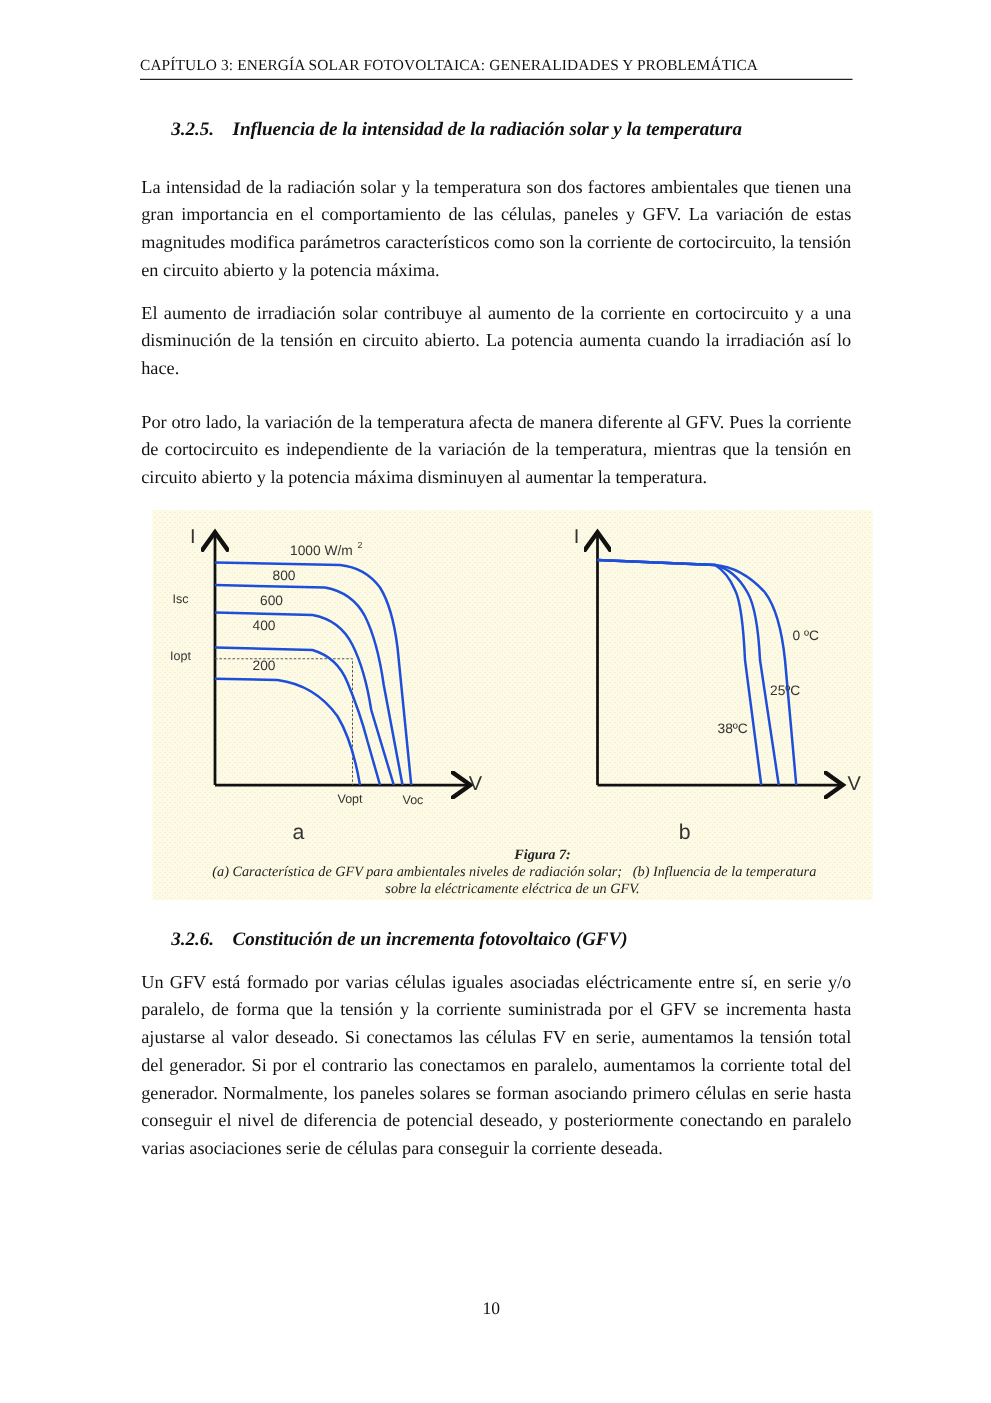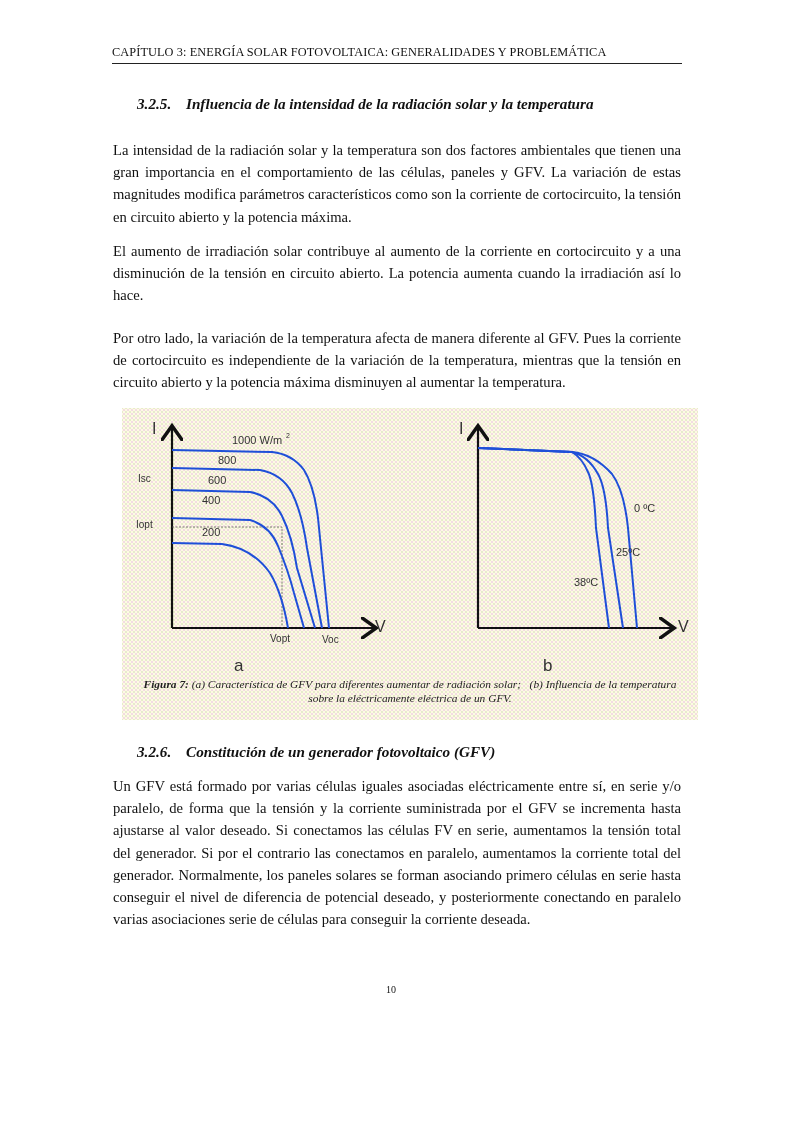--- a/index.html
+++ b/index.html
@@ -16,22 +16,22 @@
          line-height: 22.2px; text-align: justify; text-align-last: left; margin: 0; }
   .figure-box { position: absolute; left: 122px; top: 408px; width: 576px; height: 312px;
          background-color: #fdfbe3;
          background-image: radial-gradient(#f2d9e3 0.7px, transparent 0.8px),
                            radial-gradient(#e6e8cc 0.7px, transparent 0.8px);
          background-size: 4px 4px, 4px 4px; background-position: 0 0, 2px 2px; }
   .figure-box svg { position: absolute; left: 0; top: 0; }
   .chart-label { font-family: "Liberation Sans", "DejaVu Sans", sans-serif; fill: #333; }
   .caption { position: absolute; left: 0; top: 270px; width: 576px; text-align: center;
          font-style: italic; font-size: 11.4px; line-height: 13.5px; color: #222; }
-  .caption b { font-weight: bold; }
-  .page-number { position: absolute; left: 386px; top: 984px; font-size: 10px; }
+  .caption b { font-weight: bold; padding-left: 48px; }
+  .page-number { position: absolute; left: 386px; top: 1040px; font-size: 14px; }
 </style>
 </head>
 <body>
 
 <div class="running-header">CAPÍTULO 3: ENERGÍA SOLAR FOTOVOLTAICA: GENERALIDADES Y PROBLEMÁTICA</div>
 <div class="header-rule"></div>
 
 <div class="heading" style="top:95px;">
   <span class="num">3.2.5.</span><span>Influencia de la intensidad de la radiación solar y la temperatura</span>
 </div>
@@ -87,24 +87,24 @@
       <text class="chart-label" x="337" y="26" font-size="16">I</text>
       <text class="chart-label" x="556" y="224" font-size="16">V</text>
       <text class="chart-label" x="512" y="104" font-size="11">0 ºC</text>
       <text class="chart-label" x="494" y="148" font-size="11">25ºC</text>
       <text class="chart-label" x="452" y="178" font-size="11">38ºC</text>
       <text class="chart-label" x="421" y="263" font-size="17">b</text>
     </g>
   </svg>
 
   <div class="caption">
-    <span><b>Figura 7:</b><span style="white-space:pre;"> (a) Característica de GFV para diferentes aumentar de radiación solar;   (b) Influencia de la temperatura</span></span><br>
+    <span><b>Figura 7:</b><span style="white-space:pre;"> (a) Característica de GFV para ambientales niveles de radiación solar;   (b) Influencia de la temperatura</span></span><br>
     <span>sobre la eléctricamente eléctrica de un GFV.</span>
   </div>
 </div>
 
 <div class="heading" style="top:743px;">
-  <span class="num">3.2.6.</span><span>Constitución de un generador fotovoltaico (GFV)</span>
+  <span class="num">3.2.6.</span><span>Constitución de un incrementa fotovoltaico (GFV)</span>
 </div>
 
 <p class="para" style="top:775px;">Un GFV está formado por varias células iguales asociadas eléctricamente entre sí, en serie y/o paralelo, de forma que la tensión y la corriente suministrada por el GFV se incrementa hasta ajustarse al valor deseado. Si conectamos las células FV en serie, aumentamos la tensión total del generador. Si por el contrario las conectamos en paralelo, aumentamos la corriente total del generador. Normalmente, los paneles solares se forman asociando primero células en serie hasta conseguir el nivel de diferencia de potencial deseado, y posteriormente conectando en paralelo varias asociaciones serie de células para conseguir la corriente deseada.</p>
 
 <div class="page-number">10</div>
 
 </body></html>

